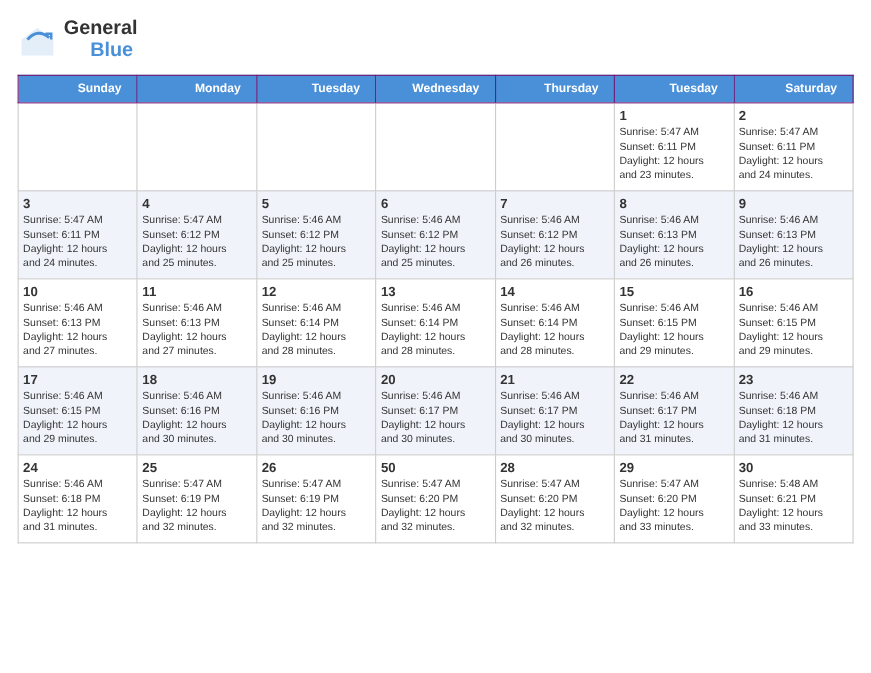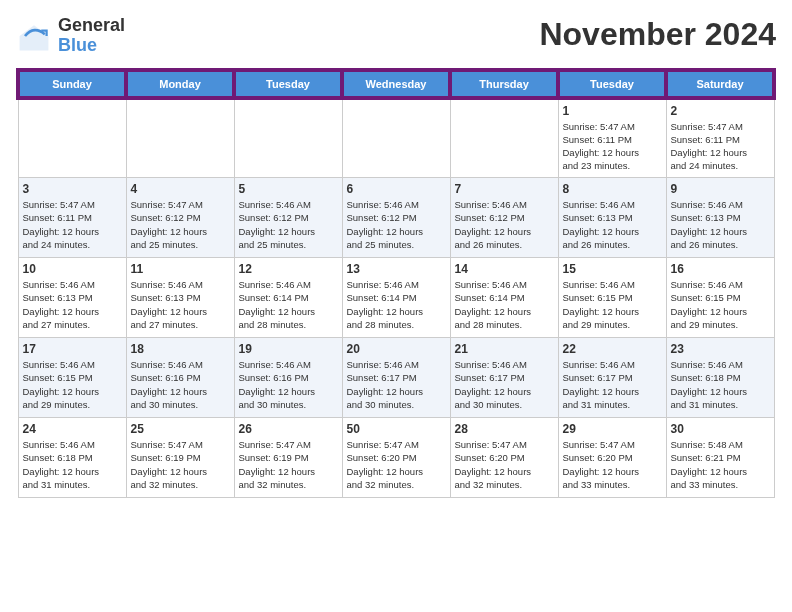--- a/index.html
+++ b/index.html
@@ -23,20 +23,21 @@
       gap: 6px;
     }
     .logo-text {
       font-size: 18px;
       font-weight: bold;
       color: #333;
       line-height: 1.1;
     }
     .logo-text span {
       color: #4a90d9;
+      margin-left: 24px;
     }
     .logo-icon {
       width: 36px;
       height: 36px;
     }
     .title-block {
       text-align: right;
     }
     .title-block h1 {
       font-size: 32px;
@@ -50,24 +51,24 @@
     }
     table {
       width: 100%;
       border-collapse: collapse;
       font-size: 10.5px;
     }
     thead tr th {
       background: #4a90d9;
       color: #fff;
       padding: 6px 14px;
-      text-align: center;
+      text-align: right;
       font-weight: bold;
       font-size: 11px;
-      border: 4px solid #701a75;
+      border: 1px solid #701a75;
     }
     tbody tr td {
       vertical-align: top;
       padding: 4px 4px;
       border: 1px solid #ccc;
       min-width: 100px;
       height: 80px;
     }
     tbody tr:nth-child(odd) td {
       background: #fff;
@@ -101,21 +102,20 @@
       <polygon points="20,8 36,20 36,36 20,36 4,36 4,20" fill="#4a90d9" opacity="0.15"></polygon>
       <path d="M10 20 Q20 8 32 18" stroke="#4a90d9" stroke-width="3" fill="none"></path>
       <path d="M28 14 L34 14 L34 20" stroke="#4a90d9" stroke-width="2.5" fill="none"></path>
     </svg>
     <div class="logo-text">
       <div>General</div>
       <div><span>Blue</span></div>
     </div>
   </div>
   <div class="title-block">
-    <h1>November 2024</h1>
   </div>
 </div>
 
 <table>
   <thead>
     <tr>
     <th>Sunday</th>
         <th>Monday</th>
         <th>Tuesday</th>
         <th>Wednesday</th>

